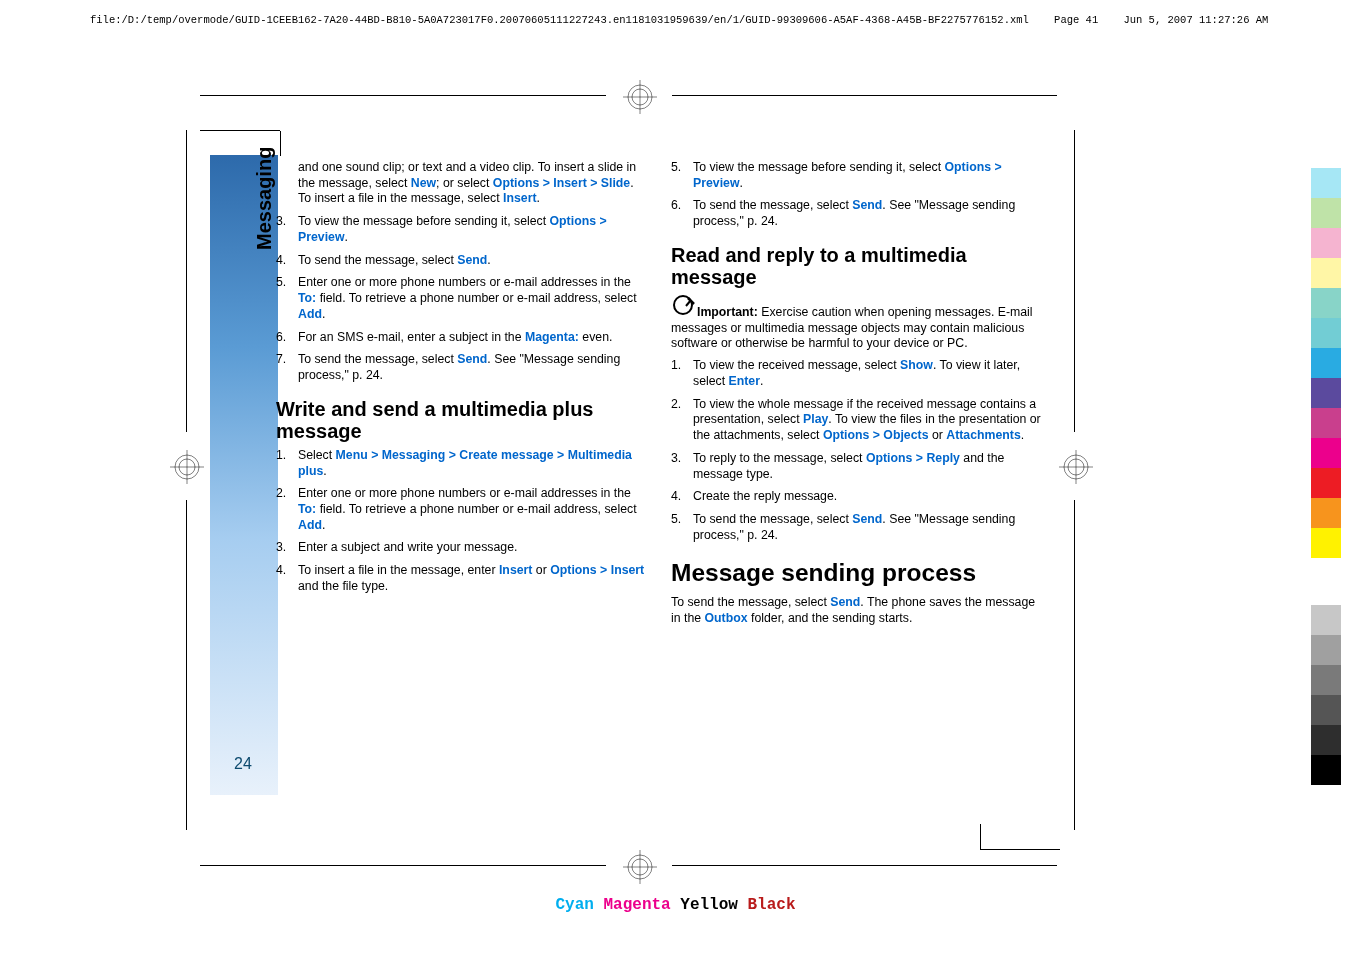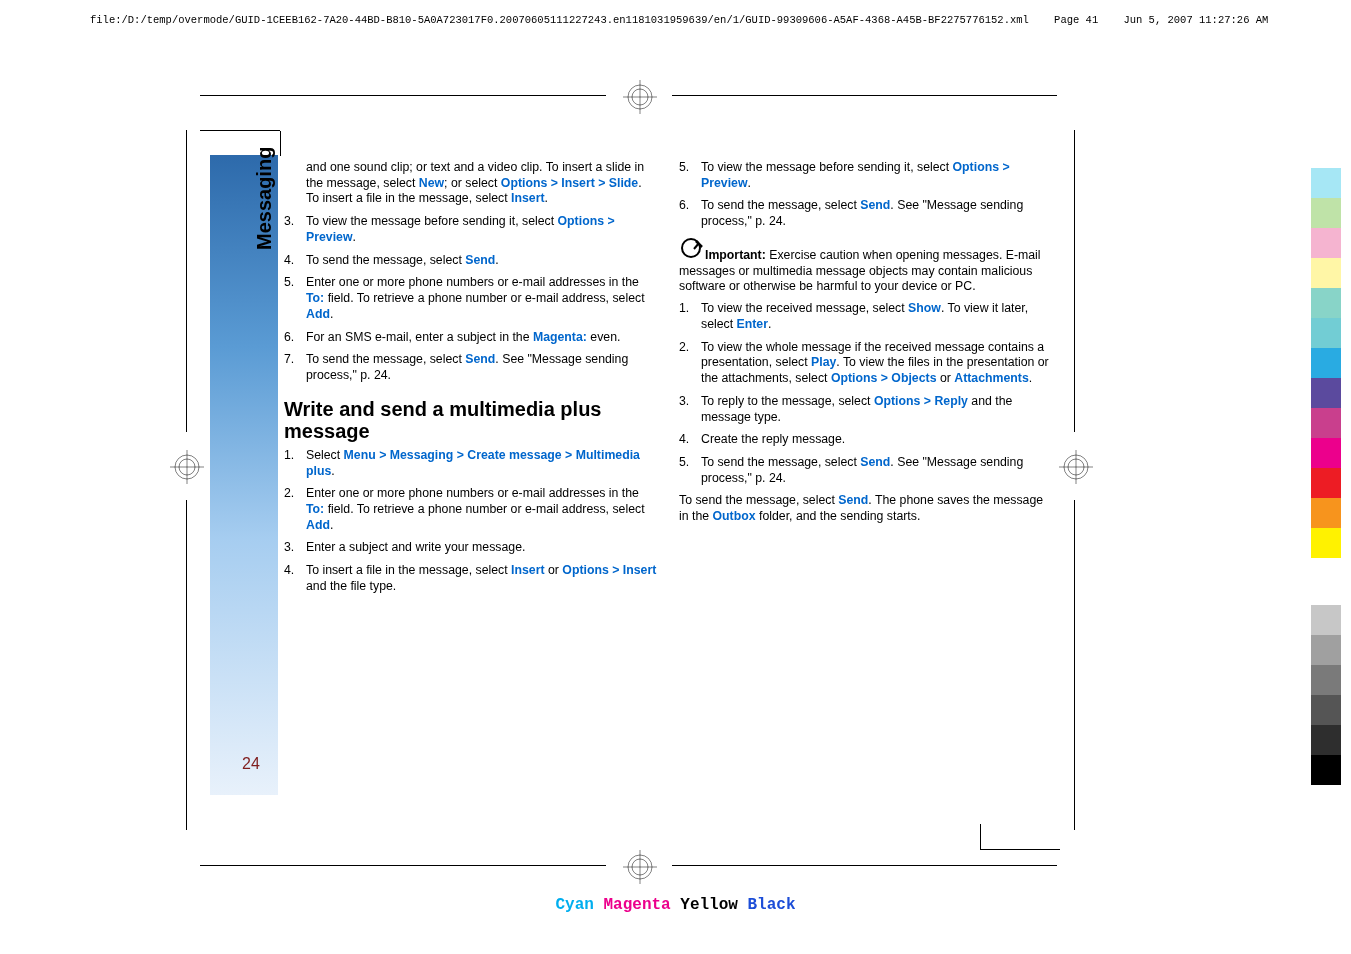--- a/index.html
+++ b/index.html
@@ -69,21 +69,21 @@
 .reg-line-top2 { position:absolute; top:95px; left:672px; width:385px; border-top:0.5px solid #000;}
 .reg-line-bot { position:absolute; top:865px; left:200px; width:406px; border-top:0.5px solid #000;}
 .reg-line-bot2 { position:absolute; top:865px; left:672px; width:385px; border-top:0.5px solid #000;}
 .reg-vert-l { position:absolute; top:130px; left:186px; height:302px; border-left:0.5px solid #000;}
 .reg-vert-l2 { position:absolute; top:500px; left:186px; height:330px; border-left:0.5px solid #000;}
 .reg-vert-r { position:absolute; top:130px; right:276px; height:302px; border-left:0.5px solid #000;}
 .reg-vert-r2 { position:absolute; top:500px; right:276px; height:330px; border-left:0.5px solid #000;}
 .content-area {
   position: absolute;
   top: 160px;
-  left: 284px;
+  left: 276px;
   width: 770px;
   height: 660px;
   display: flex;
   gap: 22px;
 }
 .sidebar {
   position: absolute;
   top: 155px;
   left: 210px;
   width: 68px;
@@ -98,22 +98,22 @@
   transform-origin: left top;
   font-weight: bold;
   font-size: 20px;
   color: #000;
   white-space: nowrap;
   translate: 0 95px;
 }
 .page-number {
   position: absolute;
   top: 755px;
-  left: 242px;
-  color: #7f1d1d;
+  left: 234px;
+  color: #0c4a6e;
   font-size: 16px;
   font-weight: normal;
 }
 .column {
   width: 373px;
   font-size: 12.3px;
   line-height: 1.28;
   color: #000;
 }
 .column ol { list-style: none; }
@@ -157,21 +157,21 @@
 .gray-bars-right div { height: 30px; }
 .cmyk-footer {
   position: absolute;
   bottom: 40px;
   left: 0; right: 0;
   text-align: center;
   font-family: "Courier New", monospace;
   font-size: 16px;
   font-weight: bold;
 }
-.c-cyan{color:#00aeef}.c-mag{color:#ec008c}.c-yel{color:#000000}.c-blk{color:#1d4ed8}
+.c-cyan{color:#00aeef}.c-mag{color:#ec008c}.c-yel{color:#000000}.c-blk{color:#b91c1c}
 </style>
 </head>
 <body>
 
 <div class="header-path">
   <span>file:/D:/temp/overmode/GUID-1CEEB162-7A20-44BD-B810-5A0A723017F0.20070605111227243.en1181031959639/en/1/GUID-99309606-A5AF-4368-A45B-BF2275776152.xml</span>&nbsp;&nbsp;&nbsp;&nbsp;<span>Page 41</span>&nbsp;&nbsp;&nbsp;&nbsp;<span>Jun 5, 2007 11:27:26 AM</span>
 </div>
 
 <div class="crop-box">
   <div class="crop-corner-tl"></div>
@@ -235,49 +235,51 @@
       <li><span class="num">5.</span><span>Enter one or more phone numbers or e-mail addresses in the </span><span class="bold-link">To:</span><span> field. To retrieve a phone number or e-mail address, select </span><span class="bold-link">Add</span><span>.</span></li>
       <li><span class="num">6.</span><span>For an SMS e-mail, enter a subject in the </span><span class="bold-link">Magenta:</span><span> even.</span></li>
       <li><span class="num">7.</span><span>To send the message, select </span><span class="bold-link">Send</span><span>. See "Message sending process," p. 24.</span></li>
     </ol>
 
     <h2>Write and send a multimedia plus message</h2>
     <ol>
       <li><span class="num">1.</span><span>Select </span><span class="bold-link">Menu</span> <span class="gt">&gt;</span> <span class="bold-link">Messaging</span> <span class="gt">&gt;</span> <span class="bold-link">Create message</span> <span class="gt">&gt;</span> <span class="bold-link">Multimedia plus</span><span>.</span></li>
       <li><span class="num">2.</span><span>Enter one or more phone numbers or e-mail addresses in the </span><span class="bold-link">To:</span><span> field. To retrieve a phone number or e-mail address, select </span><span class="bold-link">Add</span><span>.</span></li>
       <li><span class="num">3.</span><span>Enter a subject and write your message.</span></li>
-      <li><span class="num">4.</span><span>To insert a file in the message, select </span><span class="bold-link">Insert</span><span> or </span><span class="bold-link">Options</span> <span class="gt">&gt;</span> <span class="bold-link">Insert</span><span> and the file type.</span></li>
+      <li><span class="num">4.</span><span>To insert a file in the message, enter </span><span class="bold-link">Insert</span><span> or </span><span class="bold-link">Options</span> <span class="gt">&gt;</span> <span class="bold-link">Insert</span><span> and the file type.</span></li>
     </ol>
   </div>
 
   <div class="column">
     <ol>
       <li><span class="num">5.</span><span>To view the message before sending it, select </span><span class="bold-link">Options</span> <span class="gt">&gt;</span> <span class="bold-link">Preview</span><span>.</span></li>
       <li><span class="num">6.</span><span>To send the message, select </span><span class="bold-link">Send</span><span>. See "Message sending process," p. 24.</span></li>
     </ol>
 
+    <h2>Read and reply to a multimedia message</h2>
 
     <div class="body-p">
       <span class="important-icon">
         <svg width="24" height="22">
             <circle cx="11" cy="11" r="9" fill="none" stroke="#000" stroke-width="2"></circle>
             <path d="M16 4 L22 10" stroke="#000" stroke-width="2.5" fill="none"></path>
             <path d="M19 6 L14 12" stroke="#000" stroke-width="2"></path>
           </svg>
       </span><b>Important:</b><span>  Exercise caution when opening messages. E-mail messages or multimedia message objects may contain malicious software or otherwise be harmful to your device or PC.</span>
     </div>
 
     <ol>
       <li><span class="num">1.</span><span>To view the received message, select </span><span class="bold-link">Show</span><span>. To view it later, select </span><span class="bold-link">Enter</span><span>.</span></li>
       <li><span class="num">2.</span><span>To view the whole message if the received message contains a presentation, select </span><span class="bold-link">Play</span><span>. To view the files in the presentation or the attachments, select </span><span class="bold-link">Options</span> <span class="gt">&gt;</span> <span class="bold-link">Objects</span><span> or </span><span class="bold-link">Attachments</span><span>.</span></li>
       <li><span class="num">3.</span><span>To reply to the message, select </span><span class="bold-link">Options</span> <span class="gt">&gt;</span> <span class="bold-link">Reply</span><span> and the message type.</span></li>
       <li><span class="num">4.</span><span>Create the reply message.</span></li>
       <li><span class="num">5.</span><span>To send the message, select </span><span class="bold-link">Send</span><span>. See "Message sending process," p. 24.</span></li>
     </ol>
 
+    <h1>Message sending process</h1>
     <p class="body-p">
       <span>To send the message, select </span><span class="bold-link">Send</span><span>. The phone saves the message in the </span><span class="bold-link">Outbox</span><span> folder, and the sending starts.</span>
     </p>
   </div>
 </div>
 
 <div class="color-bars-right" id="color-bars">
     <div style="background: rgb(166, 231, 245);"></div>
     <div style="background: rgb(191, 227, 168);"></div>
     <div style="background: rgb(245, 180, 208);"></div>

